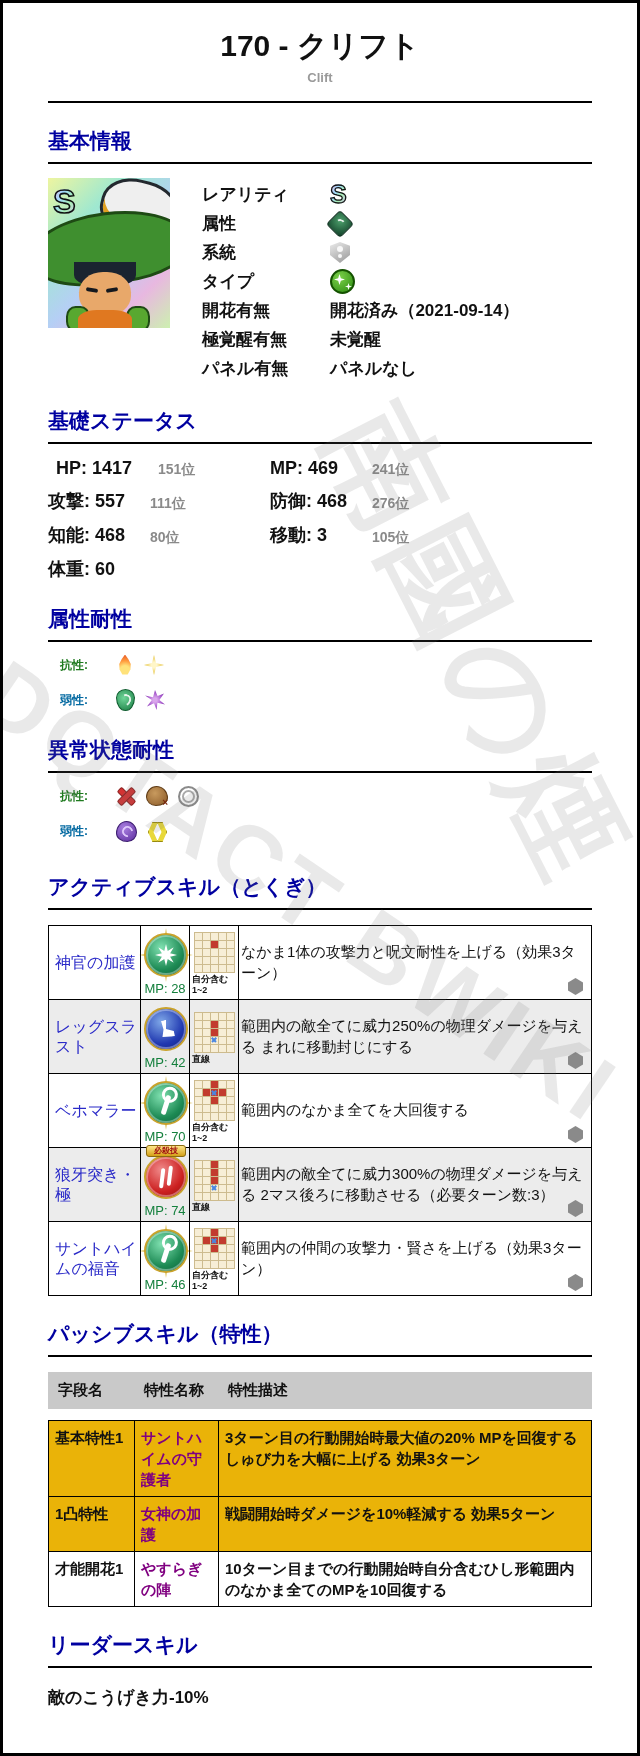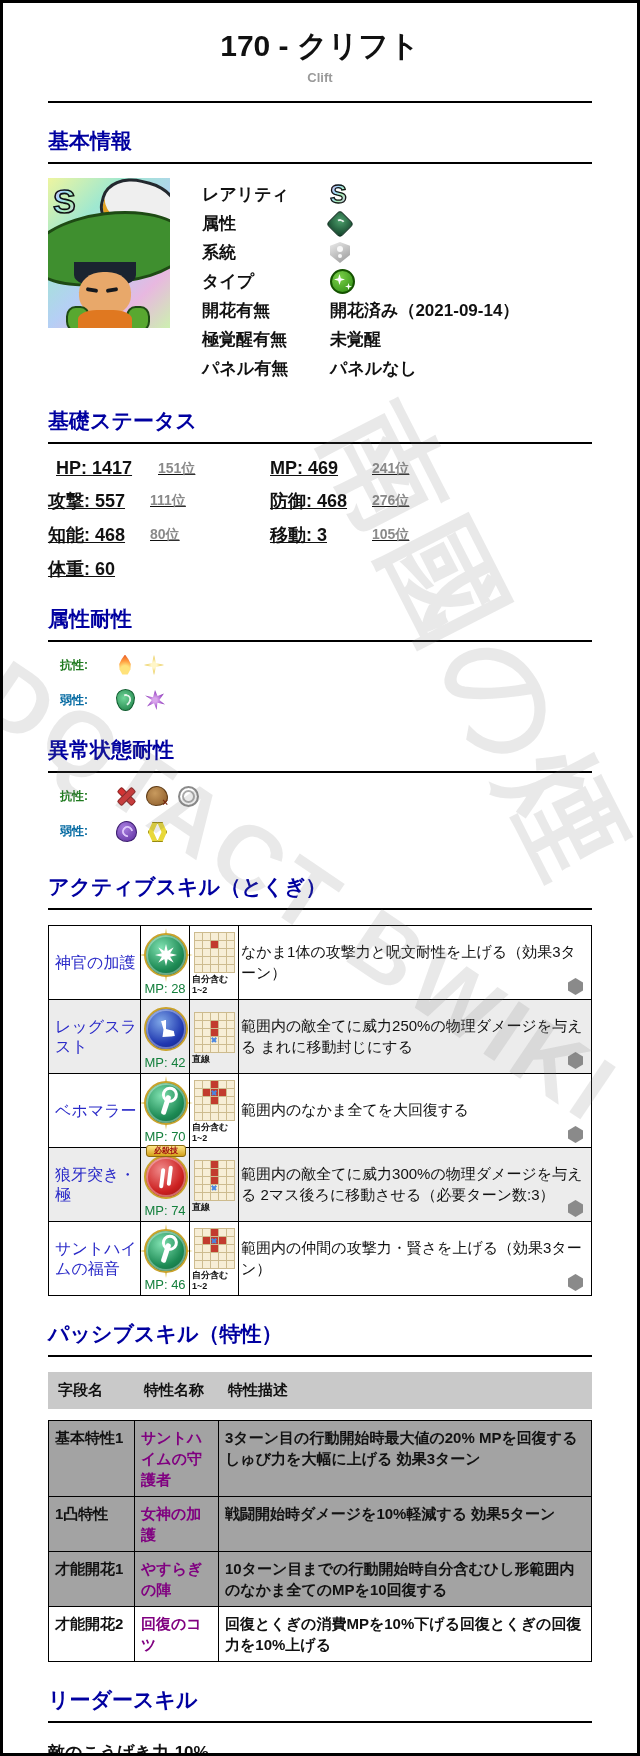--- a/index.html
+++ b/index.html
@@ -63,21 +63,21 @@
   .gi-ring{width:17px;height:17px;border-radius:50%;border:2px solid #8a8a8a;box-shadow:inset 0 0 0 2px #fff,inset 0 0 0 4px #aaa;background:#fff;}
   .gi-poison{width:19px;height:19px;background:radial-gradient(circle at 38% 32%,#a97fe0,#5c2d9e);border-radius:50% 50% 46% 54%/58% 55% 45% 42%;border:1px solid #3a1a6e;}
   .gi-poison::after{content:"";position:absolute;left:5px;top:4px;width:7px;height:7px;border-radius:50%;border:2px solid rgba(230,210,255,.9);border-right-color:transparent;transform:rotate(40deg);}
   .gi-paralysis{width:21px;height:20px;}
   .gi-paralysis::before,.gi-paralysis::after{content:"";position:absolute;top:1px;width:8px;height:18px;background:#e8d83a;border:1px solid #96880f;}
   .gi-paralysis::before{left:1px;clip-path:polygon(100% 0,45% 0,0 50%,45% 100%,100% 100%,55% 50%);}
   .gi-paralysis::after{right:1px;clip-path:polygon(0 0,55% 0,100% 50%,55% 100%,0 100%,45% 50%);}
 
   
   .stats-grid{display:grid;grid-template-columns:222px 1fr;row-gap:10px;margin-top:14px;font-weight:bold;}
-  .stat-cell{display:flex;align-items:center;text-decoration:underline;}
+  .stat-cell{display:flex;align-items:flex-end;}
   .stat-cell.first .stat-text{padding-left:8px;}
   .stat-text{font-size:18px;min-width:102px;}
   .rank{font-size:14px;color:#8a8a8a;}
 
   
   .res-row{display:flex;align-items:center;gap:10px;margin:11px 0 0 12px;height:24px;}
   .res-label{font-size:12px;font-weight:bold;width:46px;flex:none;}
   .res-label.resist{color:#1f7a1f;} .res-label.weak{color:#0369a1;}
 
   
@@ -109,21 +109,21 @@
   .rcell.xmark::before,.rcell.xmark::after{content:"";position:absolute;left:0.5px;top:2.5px;width:6px;height:1.6px;background:#4a86e0;}
   .rcell.xmark::before{transform:rotate(45deg);} .rcell.xmark::after{transform:rotate(-45deg);}
   .rcap{font-size:9px;line-height:9px;text-align:left;font-weight:bold;margin-top:2px;white-space:nowrap;}
   .desc-cell{font-size:15px;font-weight:normal;line-height:1.35;padding:5px 8px 15px 8px;position:relative;}
   .hex{position:absolute;right:8px;bottom:4px;width:15px;height:17px;background:#8a8a8a;clip-path:polygon(50% 0,100% 27%,100% 73%,50% 100%,0 73%,0 27%);filter:drop-shadow(0 0 1px #444);}
 
   
   .ptable-head{display:grid;grid-template-columns:86px 84px 1fr;background:#c9c9c9;padding:9px 0 9px 10px;font-weight:bold;font-size:15px;margin-top:15px;}
   .ptable{width:100%;border-collapse:collapse;margin-top:11px;}
   .ptable td{border:1.6px solid #000;padding:6px 6px;font-size:15px;font-weight:bold;vertical-align:top;line-height:1.4;}
-  .ptable tr{background:#a3a3a3;}
+  .ptable tr{background:#eab308;}
   .ptable tr:last-child{background:#fff;}
   .pname{color:#800080;cursor:pointer;}
 
   .leader-text{font-size:17px;font-weight:bold;margin-top:18px;}
 
   .wm{position:absolute;font-weight:bold;color:rgba(120,120,120,0.16);z-index:4;pointer-events:none;white-space:nowrap;}
   .wm1{font-size:118px;left:430px;top:380px;transform:rotate(63deg);transform-origin:left top;letter-spacing:10px;}
   .wm2{font-size:92px;left:20px;top:640px;transform:rotate(34deg);transform-origin:left top;letter-spacing:6px;}
 </style>
 </head>
@@ -495,24 +495,19 @@
         <tr>
           <td>1凸特性</td>
           <td><span class="pname">女神の加護</span></td>
           <td>戦闘開始時ダメージを10%軽減する 効果5ターン</td>
         </tr>
         <tr>
           <td>才能開花1</td>
           <td><span class="pname">やすらぎの陣</span></td>
           <td>10ターン目までの行動開始時自分含むひし形範囲内のなかま全てのMPを10回復する</td>
         </tr>
-        <tr>
-          <td>才能開花2</td>
-          <td><span class="pname">回復のコツ</span></td>
-          <td>回復とくぎの消費MPを10%下げる回復とくぎの回復力を10%上げる</td>
-        </tr>
       </tbody>
   </table>
 
   <div class="sec-h">リーダースキル</div>
   <div class="leader-text">敵のこうげき力-10%</div>
 
 </div>
 
 </body></html>

